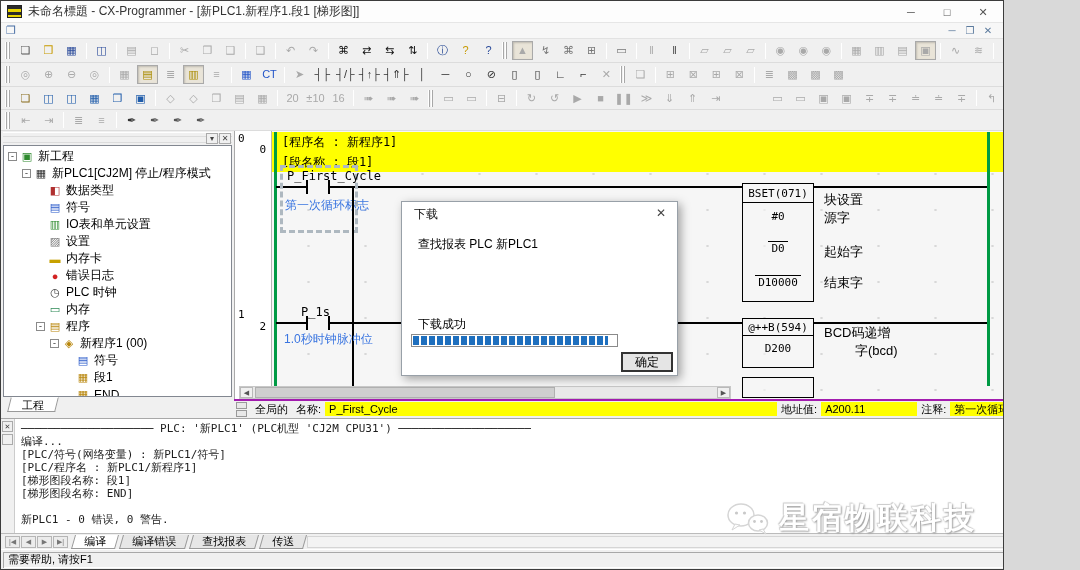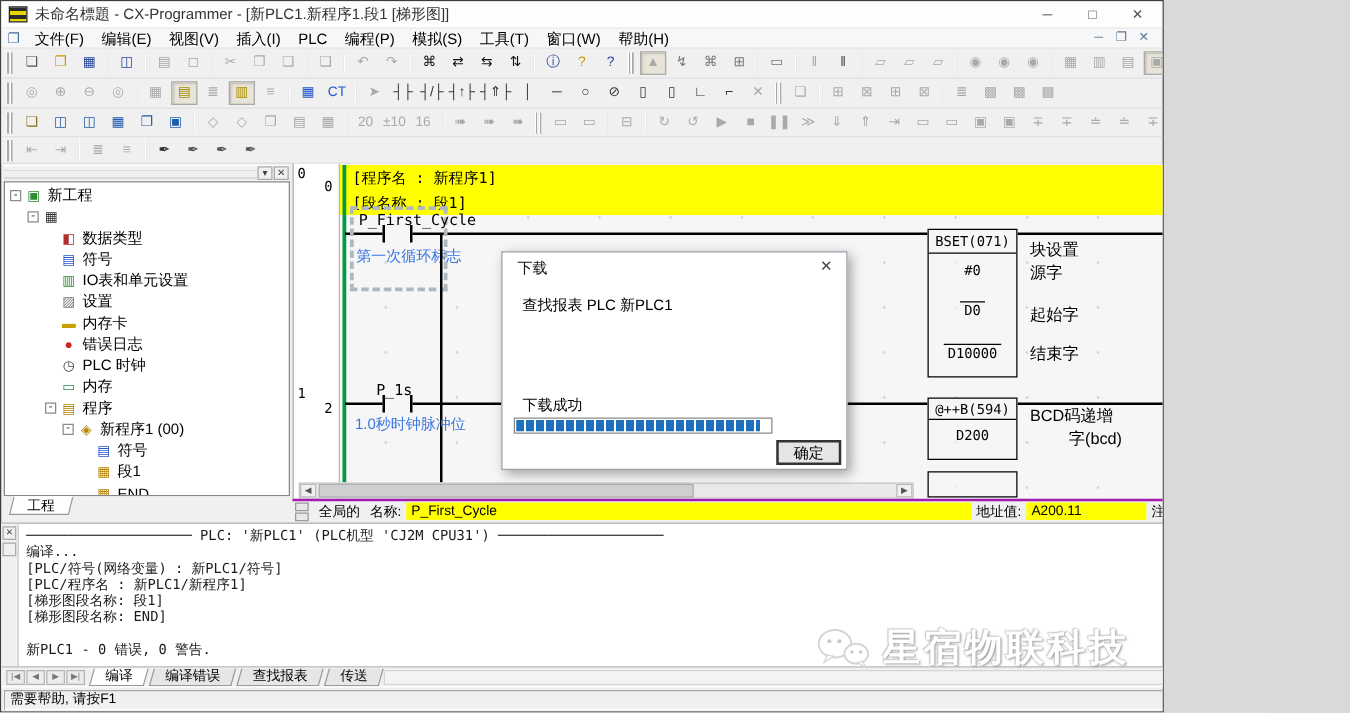--- a/index.html
+++ b/index.html
@@ -1,17 +1,17 @@
 <!DOCTYPE html>
 <html><head>
 <meta charset="utf-8">
 <style>
 *{margin:0;padding:0;box-sizing:border-box;}
 html,body{background:#d9d9d9;}
-#app{position:relative;width:931px;height:570px;background:#f0f0f0;border:1px solid #3c3c3c;
+#app{position:relative;width:1004px;height:570px;background:#f0f0f0;border:1px solid #3c3c3c;
      font-family:"Liberation Sans","DejaVu Sans",sans-serif;font-size:12px;color:#000;overflow:hidden;}
 
 
 .titlebar{position:absolute;left:0;top:0;right:0;height:22px;background:#fdfdfd;display:flex;align-items:center;padding-left:6px;border-bottom:1px solid #e6e6e6;}
 .appicon{width:15px;height:13px;margin-right:6px;border:1px solid #222;
   background:repeating-linear-gradient(180deg,#2b2b2b 0 3px,#e8d400 3px 6px);}
 .title-text{font-size:12px;color:#333;white-space:nowrap;}
 .win-controls{position:absolute;right:2px;top:0;height:22px;display:flex;}
 .wbtn{width:36px;text-align:center;line-height:22px;color:#555;font-size:11px;}
 
@@ -127,32 +127,20 @@
     <span class="title-text">未命名標題 - CX-Programmer - [新PLC1.新程序1.段1 [梯形图]]</span>
     <div class="win-controls">
       <span class="wbtn">─</span>
       <span class="wbtn">□</span>
       <span class="wbtn">✕</span>
     </div>
   </div>
 
   <div class="menubar">
     <span class="mdiicon">❐</span>
-    <span style="display:flex;">
-        <span class="menu-item">文件(F)</span>
-        <span class="menu-item">编辑(E)</span>
-        <span class="menu-item">视图(V)</span>
-        <span class="menu-item">插入(I)</span>
-        <span class="menu-item">PLC</span>
-        <span class="menu-item">编程(P)</span>
-        <span class="menu-item">模拟(S)</span>
-        <span class="menu-item">工具(T)</span>
-        <span class="menu-item">窗口(W)</span>
-        <span class="menu-item">帮助(H)</span>
-      </span>
     <div class="mdi-controls">
       <span class="mdibtn">─</span>
       <span class="mdibtn">❐</span>
       <span class="mdibtn">✕</span>
     </div>
   </div>
 
   <div id="tb1" class="toolbar">
       <span class="tb-grip"></span>
       <span class="tbtn" style="color: rgb(85, 85, 85);">❏</span>
@@ -325,20 +313,21 @@
     </div>
     <div class="tree-body">
         <div class="tree-row" style="padding-left: 4px;">
           <span class="exp">-</span>
           <span class="ticon" style="color: rgb(46, 139, 46);">▣</span>
           <span>新工程</span>
         </div>
         <div class="tree-row" style="padding-left: 18px;">
           <span class="exp">-</span>
           <span class="ticon" style="color: rgb(51, 51, 51);">▦</span>
+          <span>新PLC1[CJ2M] 停止/程序模式</span>
         </div>
         <div class="tree-row" style="padding-left: 32px;">
           <span class="exp-pad"></span>
           <span class="ticon" style="color: rgb(176, 48, 48);">◧</span>
           <span>数据类型</span>
         </div>
         <div class="tree-row" style="padding-left: 32px;">
           <span class="exp-pad"></span>
           <span class="ticon" style="color: rgb(36, 86, 200);">▤</span>
           <span>符号</span>

